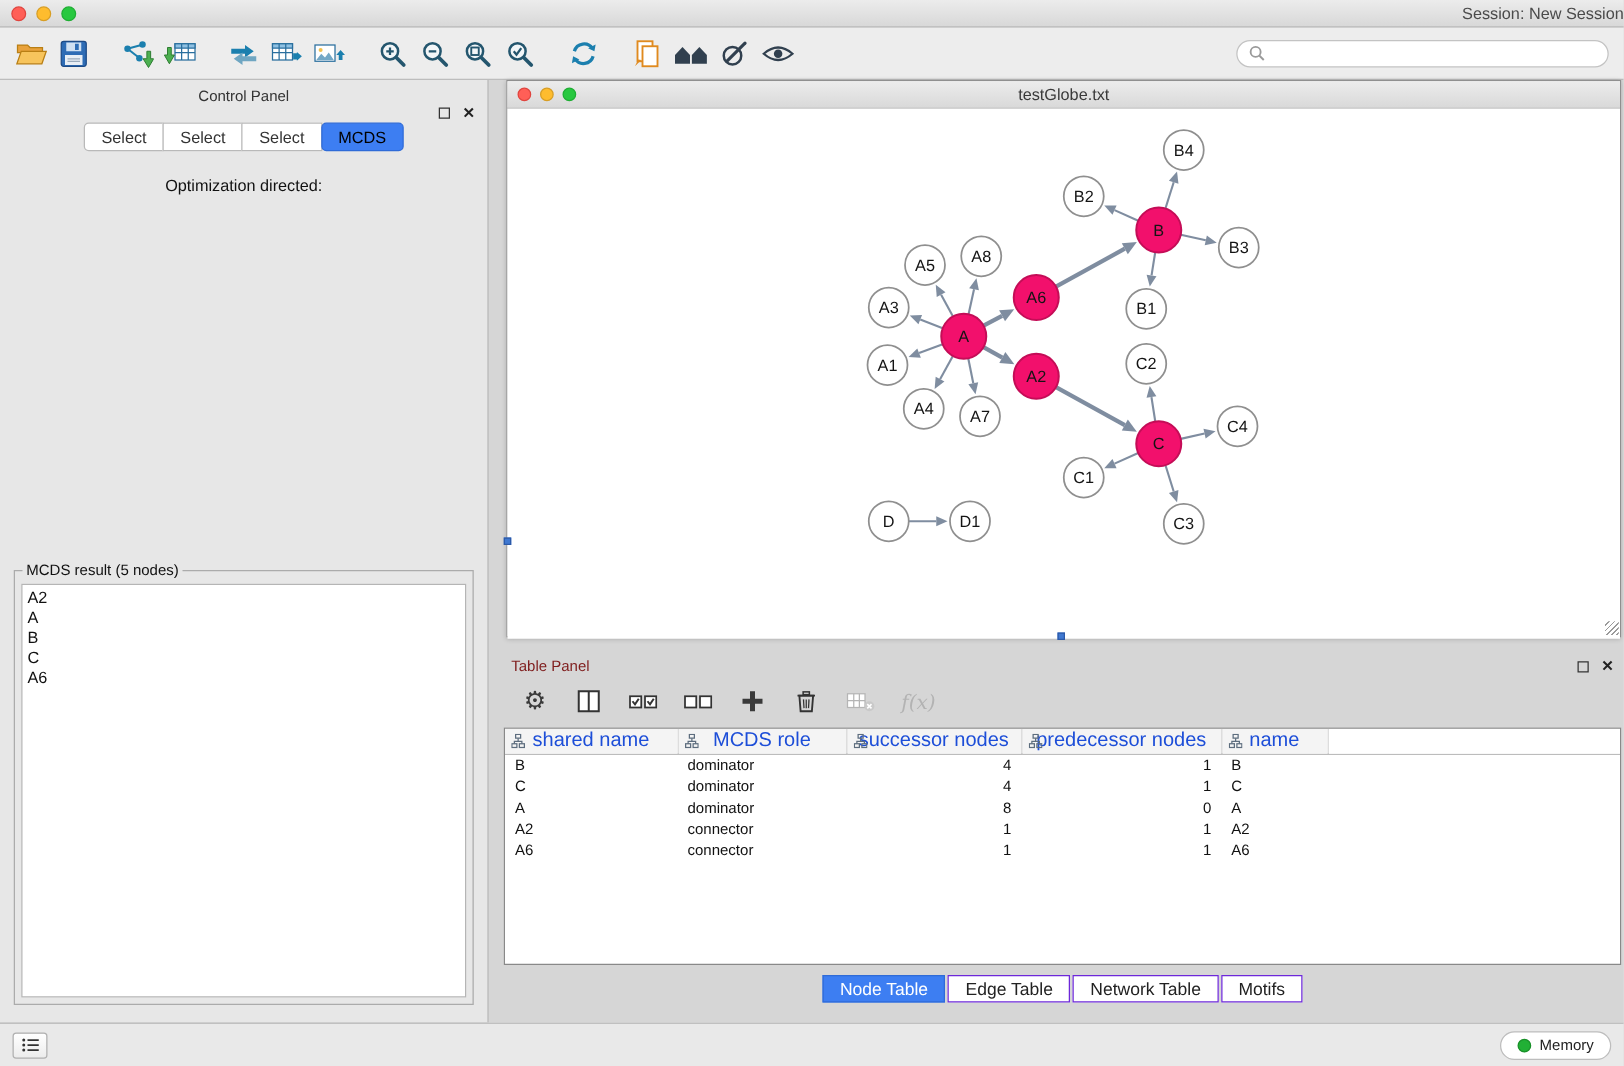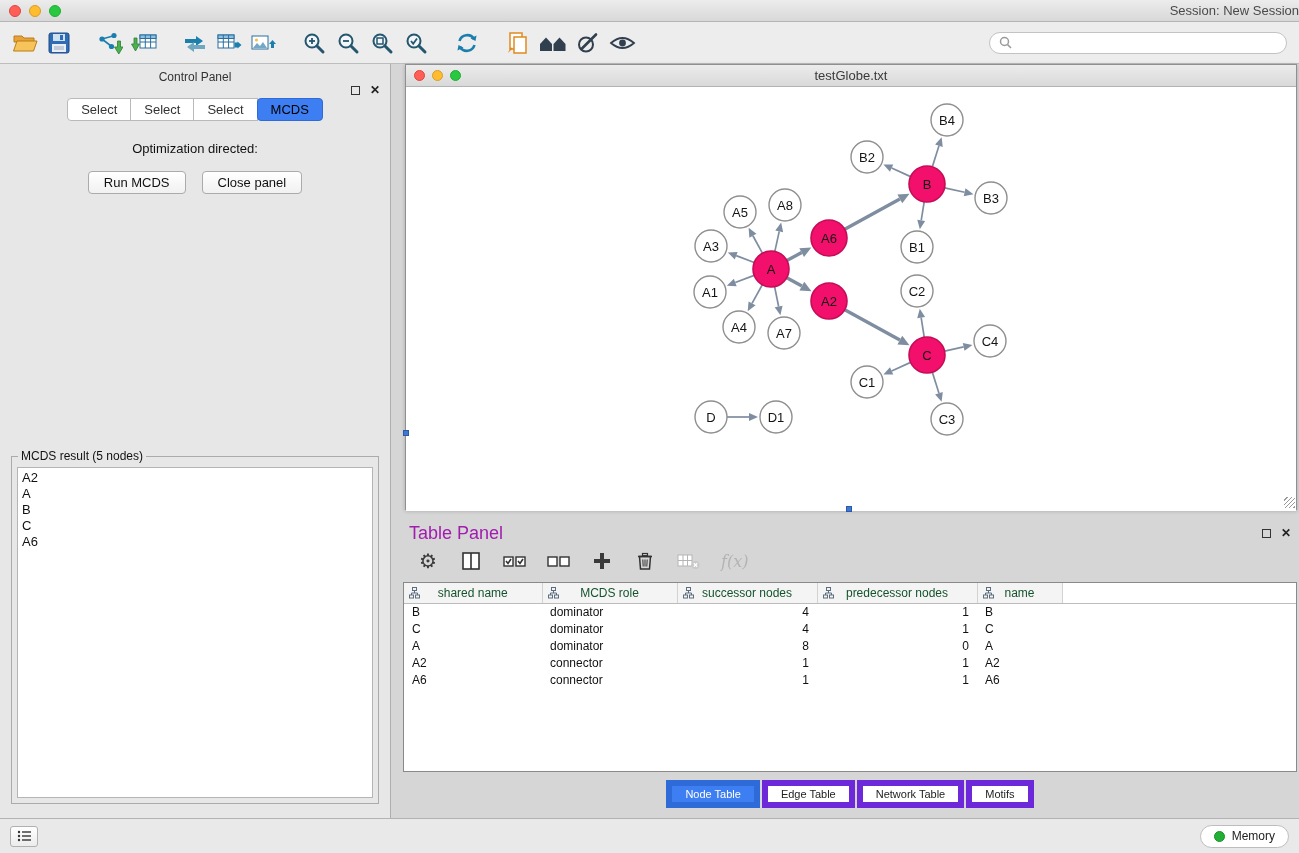--- a/index.html
+++ b/index.html
@@ -55,35 +55,35 @@
 .net-titlebar .traffic{margin-left:8px;gap:7px;}
 .net-titlebar .tl{width:11px;height:11px;}
 .net-title{position:absolute;left:0;right:0;text-align:center;font-size:13px;color:#3a3a3a;}
 .net-canvas{position:relative;width:100%;height:424px;background:#fff;overflow:hidden;}
 .handle{position:absolute;width:6px;height:6px;background:#3f78d1;border:1px solid #2c5aa8;}
 .grip{position:absolute;right:1px;bottom:1px;width:11px;height:11px;background:repeating-linear-gradient(135deg,transparent 0 2px,#9a9a9a 2px 3px);}
 
 
 .table-panel{position:absolute;left:12px;top:458px;width:894px;}
 .tp-header{display:flex;align-items:center;height:22px;padding:0 6px;}
-.tp-title{font-size:18px;color:#a21caf;}
+.tp-title{font-size:12px;color:#7f1d1d;}
 .tp-toolbar{height:34px;display:flex;align-items:center;gap:21px;padding:0 0 0 14px;}
 .tp-tool{display:flex;align-items:center;justify-content:center;min-width:22px;height:28px;}
 .gear-glyph{font-size:20px;color:#3a3a3a;line-height:1;}
 .fx-label{font-family:"DejaVu Serif",serif;font-style:italic;font-size:16px;color:#b3b3b3;}
 .tp-table-wrap{margin-top:4px;background:#fff;border:1px solid #898989;height:190px;overflow:hidden;}
 table.data{border-collapse:collapse;width:100%;table-layout:fixed;}
-table.data th{height:20px;background:#f4f4f4;border-bottom:1px solid #bcbcbc;border-right:1px solid #d2d2d2;font-weight:normal;font-size:12px;color:#14532d;position:relative;text-align:center;}
+table.data th{height:20px;background:#f4f4f4;border-bottom:1px solid #bcbcbc;border-right:1px solid #d2d2d2;font-weight:normal;font-size:16px;color:#1d4ed8;position:relative;text-align:center;}
 table.data th.filler{background:#fff;border-right:none;}
 table.data th .hicon{position:absolute;left:5px;top:4px;}
 table.data td{font-size:12px;color:#111;height:17px;padding:0 8px;white-space:nowrap;overflow:hidden;}
 td.num{text-align:right;padding-right:18px;}
 td.first{padding-left:12px;}
 .tp-tabs{display:flex;justify-content:center;gap:2px;margin-top:8px;}
-.tp-tab{font-size:11px;padding:2px 13px;background:#fff;border:6px solid #6d28d9;color:#222;cursor:default;}
+.tp-tab{font-size:14px;padding:2px 13px;background:#fff;border:1px solid #6d28d9;color:#222;cursor:default;}
 .tp-tab.sel{background:#3d7ef2;border-color:#2f6bd8;color:#fff;}
 
 
 .statusbar{height:35px;background:#e9e9e9;border-top:1px solid #b3b3b3;display:flex;align-items:center;padding:0 10px;flex:0 0 auto;}
 .list-btn{width:28px;height:21px;border:1px solid #b0b0b0;border-radius:3px;background:linear-gradient(#ffffff,#ececec);display:flex;align-items:center;justify-content:center;}
 .memory-btn{margin-left:auto;display:flex;align-items:center;gap:7px;height:23px;padding:0 13px;background:#fff;border:1px solid #bdbdbd;border-radius:12px;font-size:12px;color:#222;}
 .mem-dot{width:11px;height:11px;border-radius:50%;background:#21b035;border:1px solid #189028;}
 </style>
 </head>
 <body>
@@ -246,24 +246,20 @@
           <span class="close-x">✕</span>
         </span>
       </div>
       <div class="cp-tabs" id="cp-tabs">
           <div class="cp-tab">Select</div>
           <div class="cp-tab">Select</div>
           <div class="cp-tab">Select</div>
           <div class="cp-tab sel">MCDS</div>
         </div>
       <div class="cp-opt-label">Optimization directed:</div>
-      <div class="cp-buttons">
-        <button class="mac-btn">Run MCDS</button>
-        <button class="mac-btn">Close panel</button>
-      </div>
       <div class="mcds-group">
         <span class="mcds-legend">MCDS result (5 nodes)</span>
         <div class="mcds-list" id="mcds-list">
             <div class="mcds-item">A2</div>
             <div class="mcds-item">A</div>
             <div class="mcds-item">B</div>
             <div class="mcds-item">C</div>
             <div class="mcds-item">A6</div>
           </div>
       </div>

